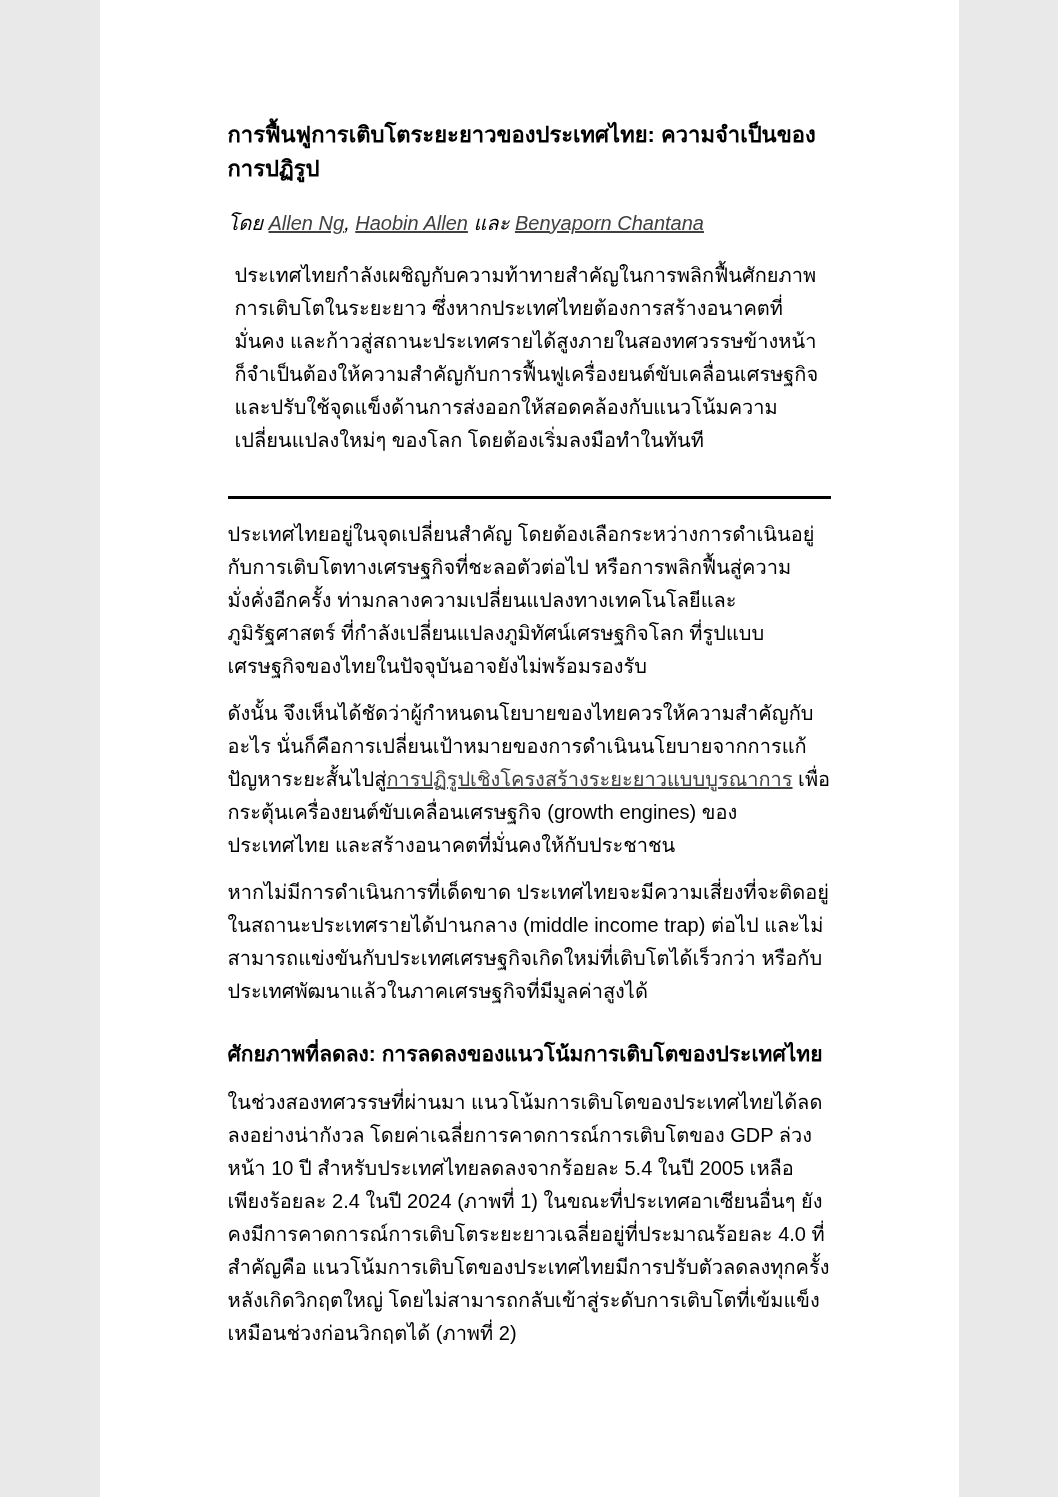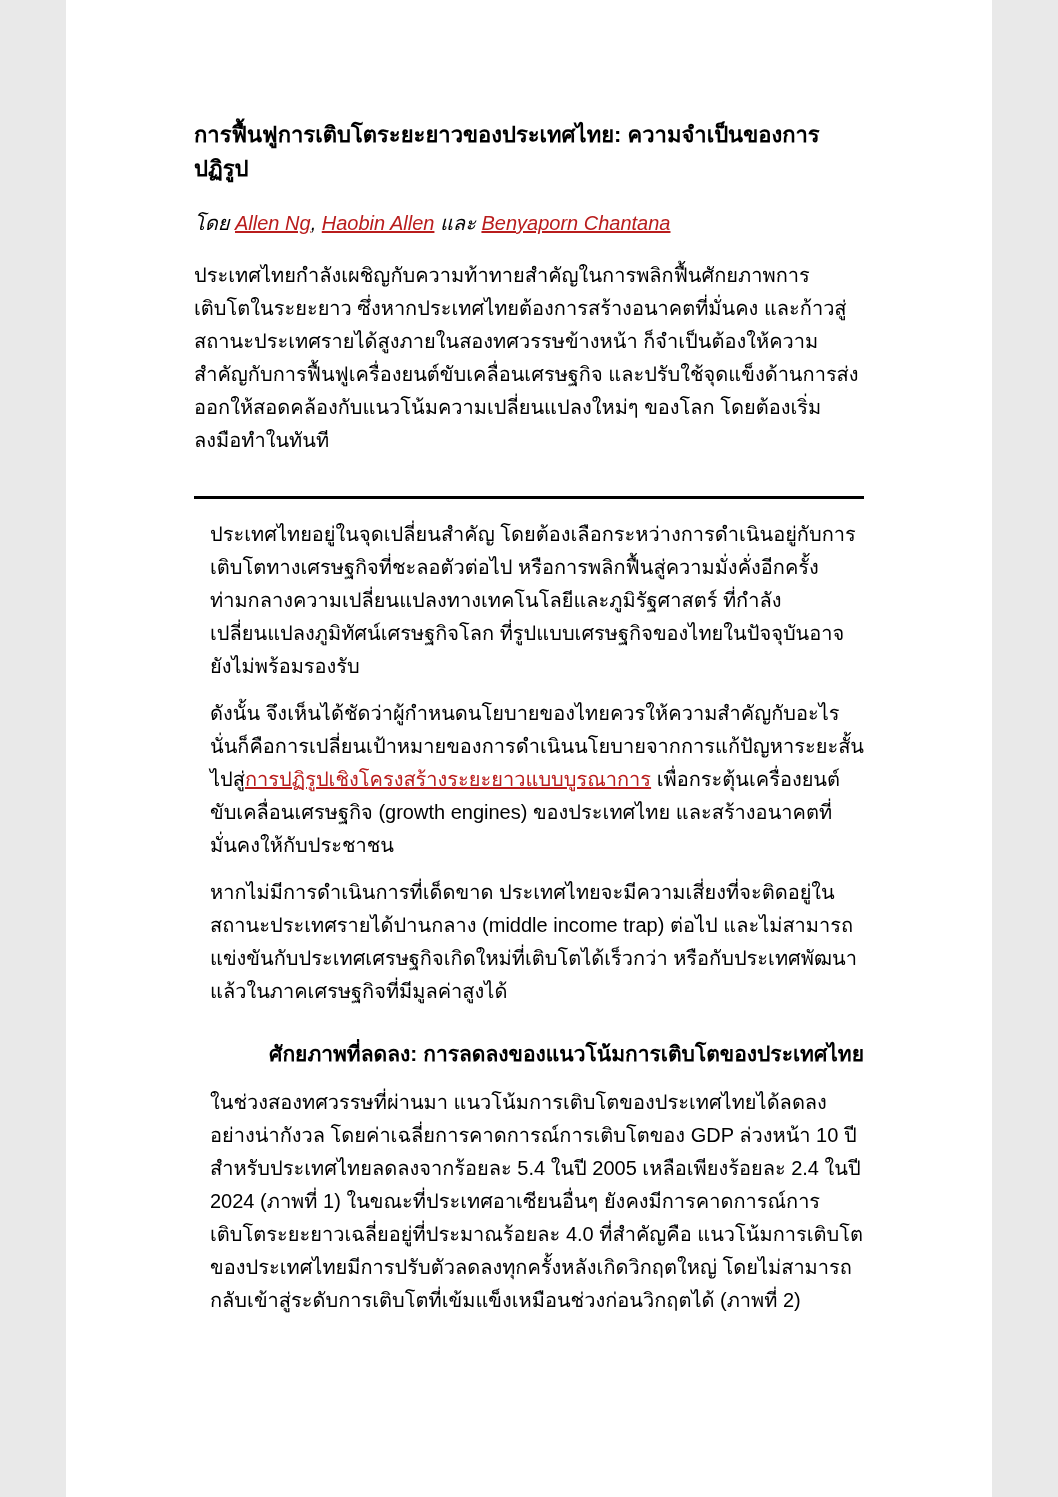--- a/index.html
+++ b/index.html
@@ -1,18 +1,18 @@
 <!DOCTYPE html>
 <html><head>
 <meta charset="utf-8">
 <style>
   html, body { margin: 0; padding: 0; background: #e9e9e9; }
   .page {
     position: relative;
-    width: 926px;
+    width: 859px;
     height: 1497px;
     margin: 0 auto;
     background: #ffffff;
     box-sizing: border-box;
     padding: 118px 128px 40px 128px;
     font-family: "Liberation Sans", "DejaVu Sans", sans-serif;
     color: #000000;
     font-size: 20px;
     line-height: 33px;
     overflow: hidden;
@@ -21,38 +21,37 @@
     font-size: 22px;
     font-weight: bold;
     line-height: 34px;
     margin: 0 0 21px 0;
   }
   .byline {
     font-style: italic;
     margin: 0 0 19px 0;
   }
   .doc-link {
-    color: #b91c1c;
+    color: #404040;
     text-decoration: underline;
     cursor: pointer;
   }
-  p.body-para { margin: 0 0 14px 16px; }
-  p.lede { margin: 0; }
+  p.body-para { margin: 0 0 14px 0; }
+  p.lede { margin: 7px; }
   .divider {
     height: 3px;
     background: #000000;
     border: none;
     margin: 39px 0 19px 0;
   }
   .section-heading {
     font-size: 21px;
     font-weight: bold;
     line-height: 34px;
     margin: 29px 0 15px 0;
-    text-align: right;
   }
 </style>
 </head>
 <body>
 
 <div class="page">
 
   <h1 class="title">การฟื้นฟูการเติบโตระยะยาวของประเทศไทย: ความจำเป็นของการปฏิรูป</h1>
 
   <p class="byline"><span>โดย </span><a class="doc-link">Allen Ng</a><span>, </span><a class="doc-link">Haobin Allen</a><span> และ </span><a class="doc-link">Benyaporn Chantana</a></p>

